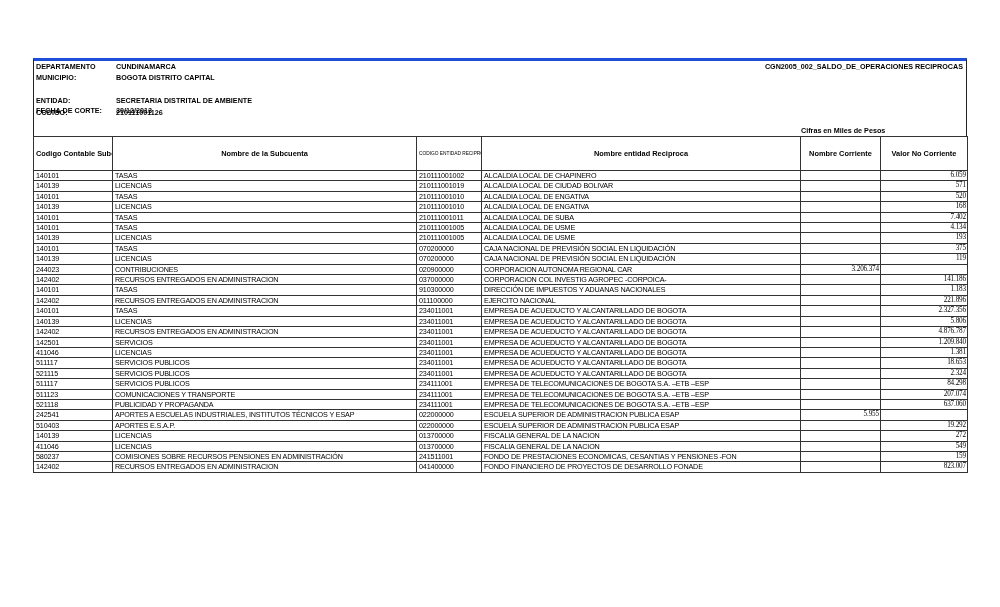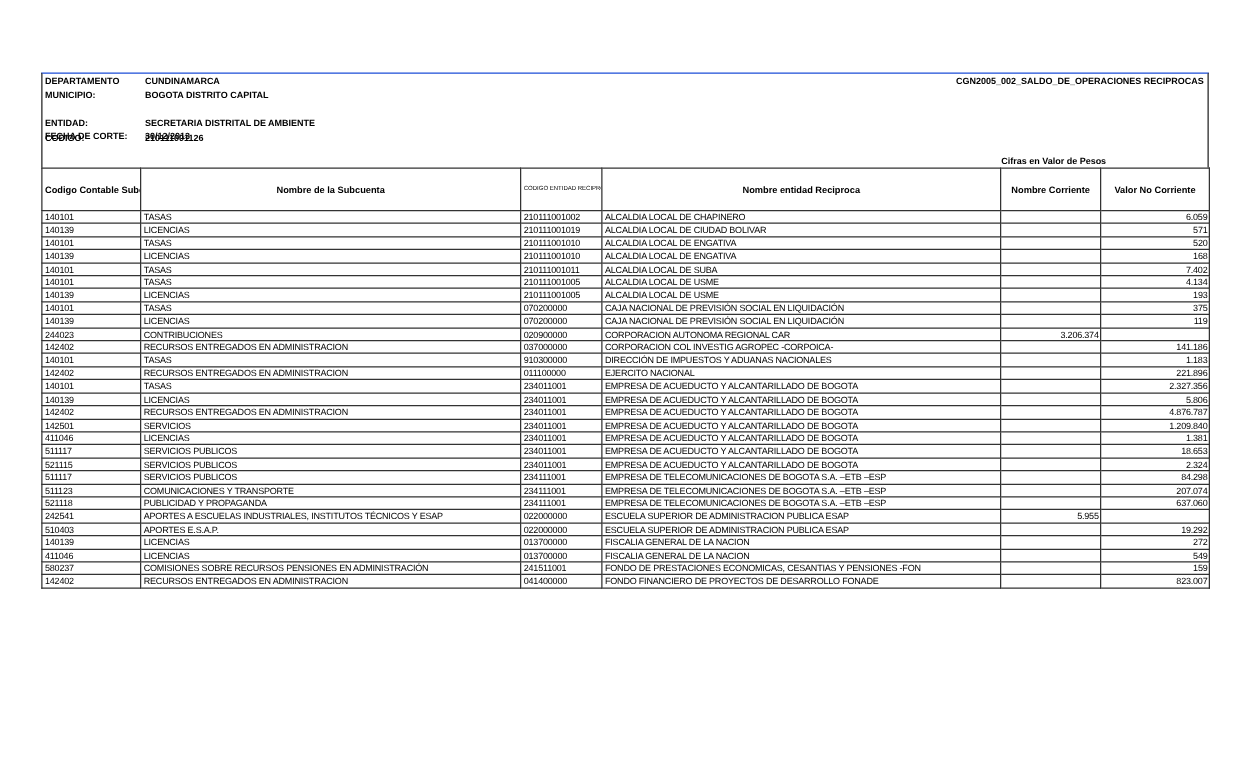--- a/index.html
+++ b/index.html
@@ -1,29 +1,29 @@
 <!DOCTYPE html>
 <html><head>
 <meta charset="utf-8">
 <style>
   html, body { margin: 0; padding: 0; background: #ffffff; }
   body { width: 1000px; height: 607px; position: relative; overflow: hidden;
          font-family: "Liberation Sans", sans-serif; color: #000; }
   .sheet { position: absolute; left: 33px; top: 58px; width: 934px; }
-  .info { position: relative; height: 75px; border-top: 1px solid #1d4ed8; border-left: 1px solid #222; border-right: 1px solid #222; }
+  .info { position: relative; height: 75px; border-top: 3px solid #1d4ed8; border-left: 1px solid #222; border-right: 1px solid #222; }
   .info-row { position: absolute; left: 2px; font-size: 7.2px; font-weight: bold; height: 11px; line-height: 11px; white-space: nowrap; }
   .info-row .lbl { display: inline-block; width: 80px; }
   .report-code { position: absolute; right: 3px; top: 0; font-size: 7.2px; font-weight: bold; line-height: 11px; white-space: nowrap; }
   .cifras { position: absolute; left: 767px; top: 64px; font-size: 7.2px; font-weight: bold; line-height: 11px; white-space: nowrap; }
   table { border-collapse: collapse; table-layout: fixed; width: 934px; }
   th, td { border: 1px solid #333; padding: 0 2px; white-space: nowrap; overflow: hidden; }
   th { font-size: 7.4px; font-weight: bold; height: 33px; text-align: center; line-height: 9px; }
   th.small { font-size: 4.8px; font-weight: normal; line-height: 7px; }
   td { font-size: 7.2px; height: 9.4px; line-height: 9.4px; letter-spacing: -0.15px; }
-  td.num { text-align: right; padding-right: 1px; }
+  td.num { text-align: right; padding-right: 1px; font-family: Liberation Serif, serif; }
   tr.sep td { border-top: 1px solid #888; }
 </style>
 </head>
 <body>
 
 <div class="sheet">
   <div class="info">
     <div class="info-row" style="top:0px">
       <span class="lbl">DEPARTAMENTO</span><span>CUNDINAMARCA</span>
     </div>
@@ -33,21 +33,21 @@
     <div class="info-row" style="top:34px">
       <span class="lbl">ENTIDAD:</span><span>SECRETARIA DISTRITAL DE AMBIENTE</span>
     </div>
     <div class="info-row" style="top:46px">
       <span class="lbl">CODIGO:</span><span>210111001126</span>
     </div>
     <div class="info-row" style="top:44px">
       <span class="lbl">FECHA DE CORTE:</span><span>30/12/2013</span>
     </div>
     <div class="report-code">CGN2005_002_SALDO_DE_OPERACIONES RECIPROCAS</div>
-    <div class="cifras">Cifras en Valor de Pesos</div>
+    <div class="cifras">Cifras en Miles de Pesos</div>
   </div>
 
   <table>
     <colgroup>
       <col style="width:79px">
         <col style="width:304px">
         <col style="width:65px">
         <col style="width:319px">
         <col style="width:80px">
         <col style="width:87px">

